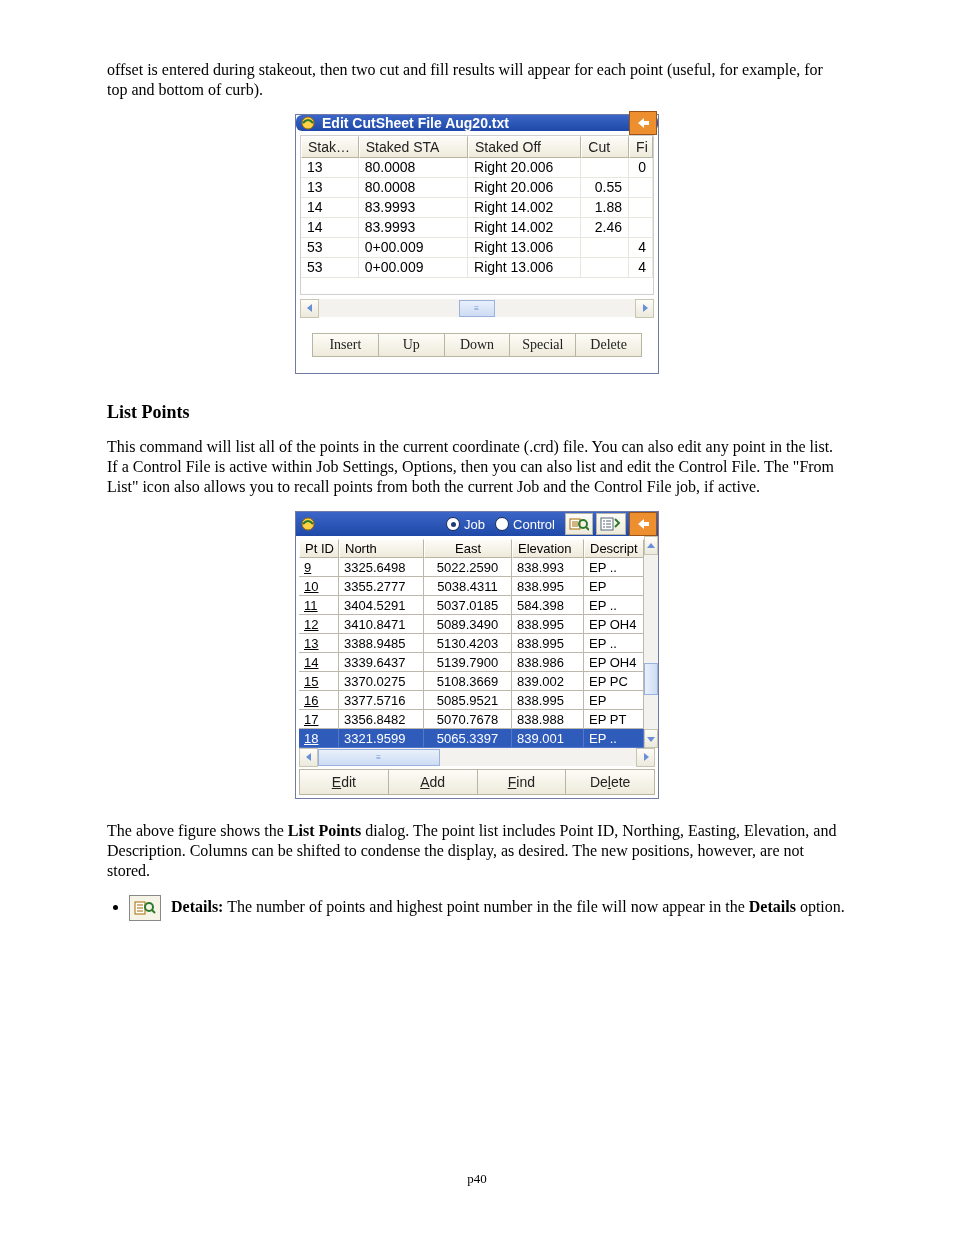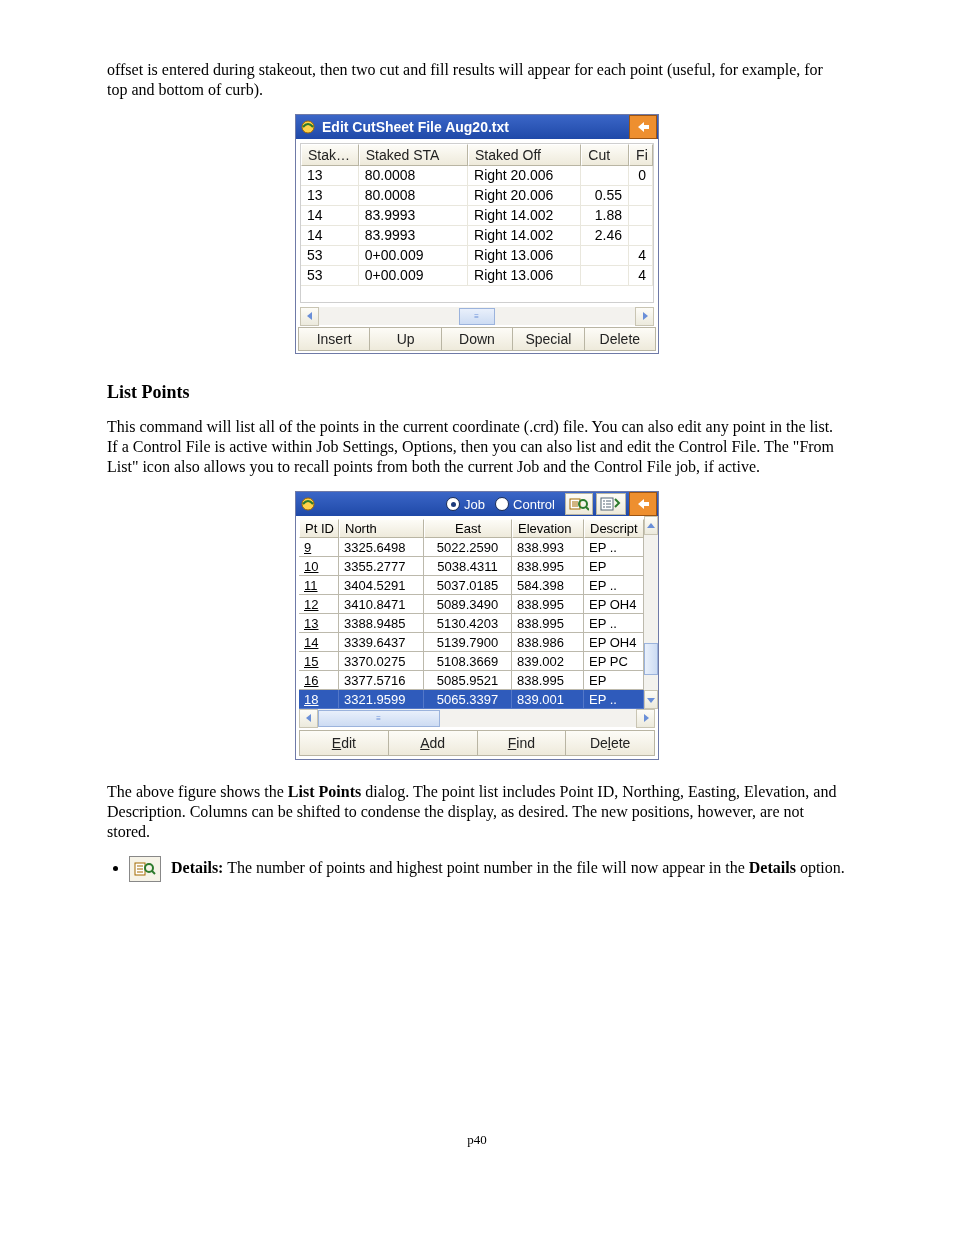--- a/index.html
+++ b/index.html
@@ -24,23 +24,24 @@
     font-size: 13px;
     color: #000;
     box-shadow: 0 0 0 0 #000;
   }
   .titlebar1 {
     display: flex;
     align-items: center;
     background: linear-gradient(#3b66c7, #1f49a8);
     color: #fff;
     font-weight: bold;
-    height: 24px;
+    height: 16px;
     padding: 0 0 0 4px;
     font-size: 14px;
+    border-radius: 6px;
   }
   .titlebar1 .t-icon {
     width: 16px; height: 16px; margin-right: 6px;
     display: flex; align-items: center; justify-content: center;
   }
   .titlebar1 .spacer { flex: 1; }
   .back-btn {
     width: 26px; height: 22px;
     background: #ee8f2f;
     border: 1px solid #9b5413;
@@ -103,21 +104,22 @@
   .hs-thumb {
     width: 34px; height: 15px;
     margin-left: 140px;
     background: linear-gradient(#e9f0fb,#cddcf3);
     border: 1px solid #9bb3dc;
     display: flex; align-items: center; justify-content: center;
     color: #6a8fd8; font-size: 8px; letter-spacing: 1px;
   }
   .toolbar1 {
     display: flex;
-    margin: 2px;
+    margin: 16px;
+    font-family: Liberation Serif, serif;
   }
   .tb-btn {
     flex: 1;
     text-align: center;
     padding: 3px 0;
     font-size: 14px;
     color: #222;
     background: linear-gradient(#fdfcf7,#eeeadb);
     border: 1px solid #b9b5a3;
     border-right: none;
@@ -424,20 +426,27 @@
             <div class="g2c c-e">5108.3669</div>
             <div class="g2c c-el">839.002</div>
             <div class="g2c c-de">EP PC</div>
           </div>
           <div class="g2-row">
             <div class="g2c c-pt">16</div>
             <div class="g2c c-n">3377.5716</div>
             <div class="g2c c-e">5085.9521</div>
             <div class="g2c c-el">838.995</div>
             <div class="g2c c-de">EP</div>
+          </div>
+          <div class="g2-row">
+            <div class="g2c c-pt">17</div>
+            <div class="g2c c-n">3356.8482</div>
+            <div class="g2c c-e">5070.7678</div>
+            <div class="g2c c-el">838.988</div>
+            <div class="g2c c-de">EP PT</div>
           </div>
           <div class="g2-row selected">
             <div class="g2c c-pt">18</div>
             <div class="g2c c-n">3321.9599</div>
             <div class="g2c c-e">5065.3397</div>
             <div class="g2c c-el">839.001</div>
             <div class="g2c c-de">EP ..</div>
           </div>
         </div>
     </div>

